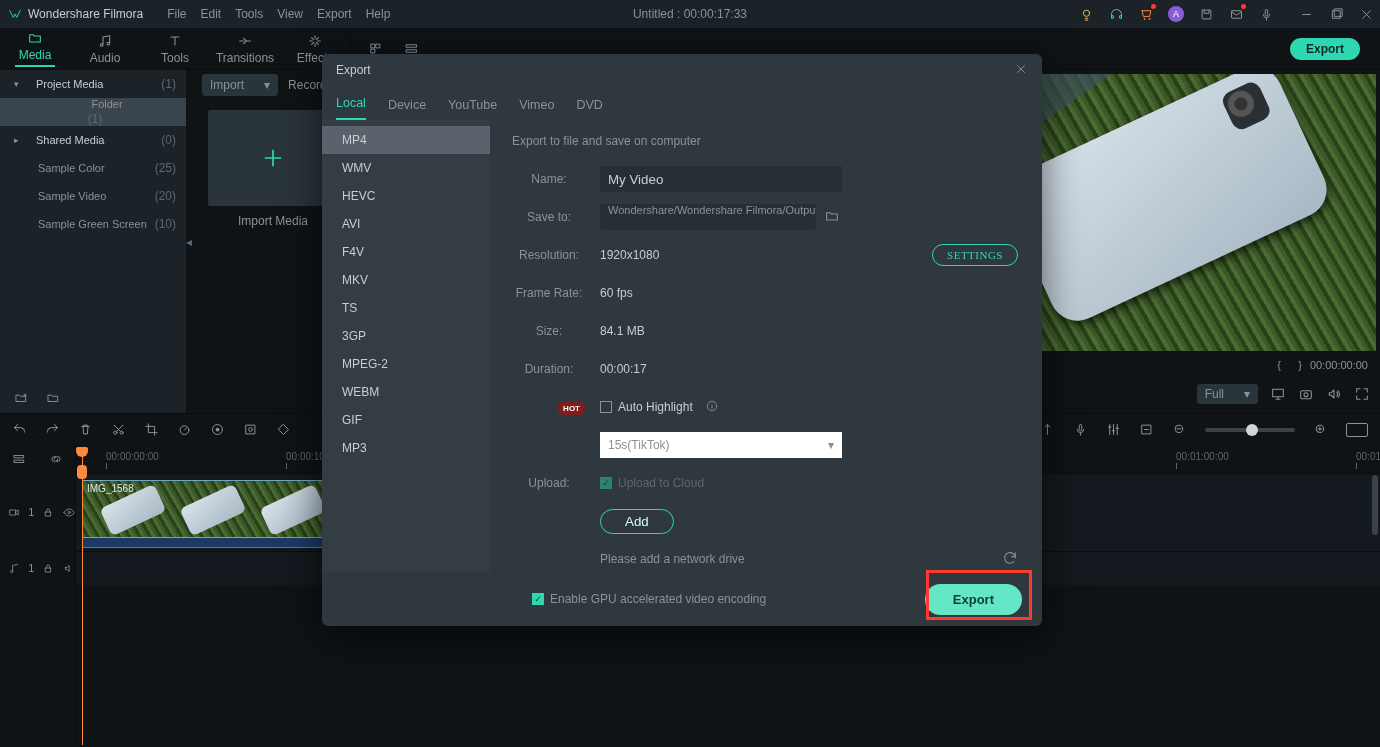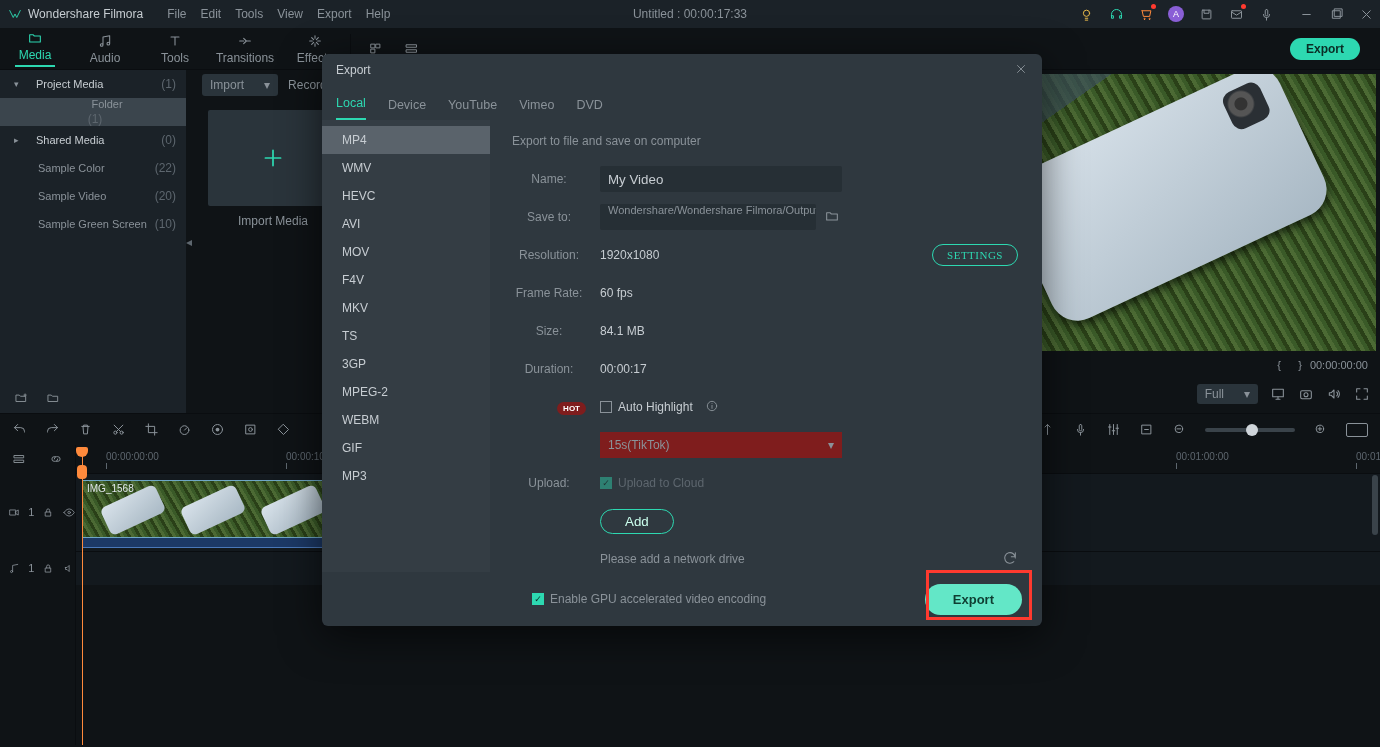--- a/index.html
+++ b/index.html
@@ -227,21 +227,21 @@
   .settings-desc{color:var(--text-dim);margin-bottom:6px;}
   .srow{display:flex;align-items:center;min-height:26px;}
   .srow .lab{width:88px;text-align:center;padding-right:14px;color:var(--text-dim);}
   .srow .val{color:var(--text);}
   .text-input{width:242px;height:26px;background:#262f35;border:none;color:var(--text);padding:0 8px;border-radius:2px;}
   .path-input{width:216px;height:26px;background:#262f35;border:none;color:var(--text-dim);padding:0 8px;border-radius:2px;font-size:11px;overflow:hidden;white-space:nowrap;}
   .folder-icon{margin-left:8px;color:var(--text-dim);cursor:pointer;}
   .pill-btn{border:1px solid var(--accent);color:var(--accent);border-radius:14px;padding:4px 14px;font-size:11px;letter-spacing:.5px;cursor:pointer;background:transparent;font-family:Liberation Serif, serif;}
   .settings-btn{margin-left:auto;}
   .hot-badge{background:#7f1d1d;color:#fff;font-size:8px;border-radius:8px;padding:2px 6px;font-weight:bold;}
-  .select-dd{width:242px;height:26px;background:#7f1d1d;display:flex;align-items:center;padding:0 8px;color:var(--text-dim);justify-content:space-between;cursor:pointer;}
+  .select-dd{width:242px;height:26px;background:#ffffff;display:flex;align-items:center;padding:0 8px;color:var(--text-dim);justify-content:space-between;cursor:pointer;}
   .checkbox{width:12px;height:12px;border:1px solid var(--text-dim);display:inline-flex;align-items:center;justify-content:center;margin-right:6px;}
   .checkbox.checked{background:var(--accent);border-color:var(--accent);color:#0a2d25;font-size:9px;}
   .add-btn{border:1px solid var(--accent);color:#cfe;border-radius:14px;padding:4px 24px;cursor:pointer;background:transparent;}
   .refresh-ic{margin-left:auto;color:var(--text-dim);cursor:pointer;}
   
   .modal-footer{height:54px;display:flex;align-items:center;padding:0 20px 0 210px;}
   .gpu-row{display:flex;align-items:center;color:var(--text-dim);}
   .export-main{
     margin-left:auto; background:#63e7c7; color:#0f3e32;
     border-radius:18px; padding:8px 28px; font-size:13px; font-weight:600;
@@ -392,21 +392,21 @@
         <span class="label">Folder</span>
         <span class="count">(1)</span>
       </div>
       <div class="side-item head">
         <span class="arrow">▸</span>
         <span class="label">Shared Media</span>
         <span class="count">(0)</span>
       </div>
       <div class="side-item indent">
         <span class="label">Sample Color</span>
-        <span class="count">(22)</span>
+        <span class="count">(25)</span>
       </div>
       <div class="side-item indent">
         <span class="label">Sample Video</span>
         <span class="count">(20)</span>
       </div>
       <div class="side-item indent">
         <span class="label">Sample Green Screen</span>
         <span class="count">(10)</span>
       </div>
     </div>
@@ -615,21 +615,20 @@
     <span class="modal-tab">YouTube</span>
     <span class="modal-tab">Vimeo</span>
     <span class="modal-tab">DVD</span>
   </div>
   <div class="modal-body">
     <div class="format-col">
       <div class="format-item selected">MP4</div>
       <div class="format-item">WMV</div>
       <div class="format-item">HEVC</div>
       <div class="format-item">AVI</div>
-      <div class="format-item">MOV</div>
       <div class="format-item">F4V</div>
       <div class="format-item">MKV</div>
       <div class="format-item">TS</div>
       <div class="format-item">3GP</div>
       <div class="format-item">MPEG-2</div>
       <div class="format-item">WEBM</div>
       <div class="format-item">GIF</div>
       <div class="format-item">MP3</div>
     </div>
     <div class="settings-col">

